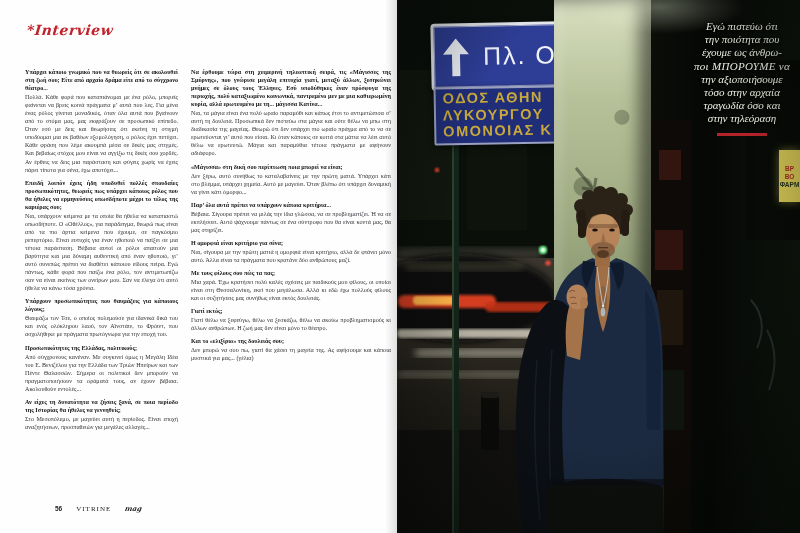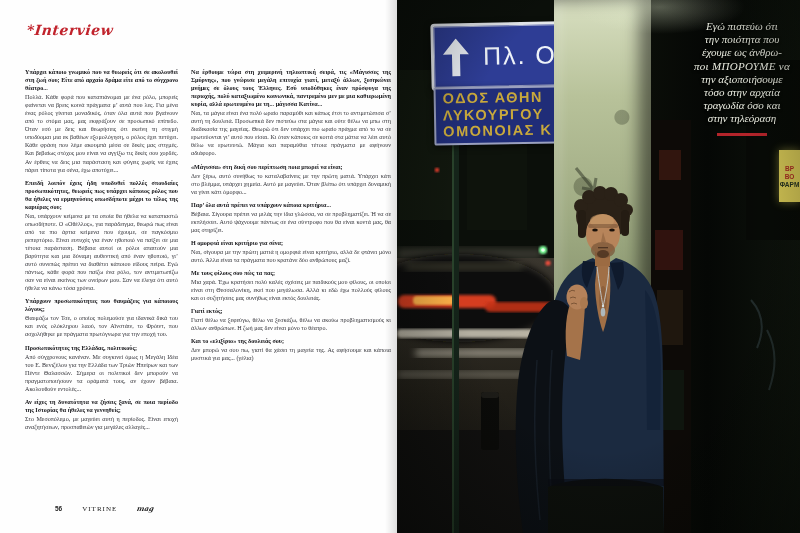--- a/index.html
+++ b/index.html
@@ -14,21 +14,21 @@
        font:italic 700 14px "DejaVu Serif", serif;letter-spacing:.5px;transform:skewX(-6deg);}
   .cols{position:absolute;left:25px;top:68px;width:366px;height:400px;overflow:hidden;
        display:flex;gap:13px;}
   .col{text-align:justify;}
   .col-1{width:153px;}
   .col-2{width:200px;}
   .col p{margin:0;font-size:6.1px;line-height:8.05px;color:#303036;}
   .col p.q{font-weight:bold;color:#141418;margin-top:5px;margin-bottom:1px;}
   .col p.q:first-child{margin-top:0;}
   .footer{position:absolute;left:55px;bottom:20px;font-size:6.5px;color:#1c1c1c;
-       display:flex;align-items:baseline;gap:20px;}
+       display:flex;align-items:baseline;gap:14px;}
   .footer .num{font-weight:bold;font-family:"Liberation Sans",sans-serif;}
   .footer .brand{font-family:"Liberation Serif",serif;letter-spacing:1px;font-size:7px;}
   .footer .script{font:italic 700 7px "DejaVu Serif",serif;transform:skewX(-12deg);}
 
   
   .photo{position:absolute;left:397px;top:0;width:403px;height:533px;background:#070906;overflow:hidden;}
   .photo .scene{position:absolute;left:0;top:0;z-index:0;}
 
   .sign1{position:absolute;left:34px;top:22px;width:178px;height:61px;z-index:1;
        background:#2e3d95;border:3px solid #e4e7ec;border-radius:4px;

